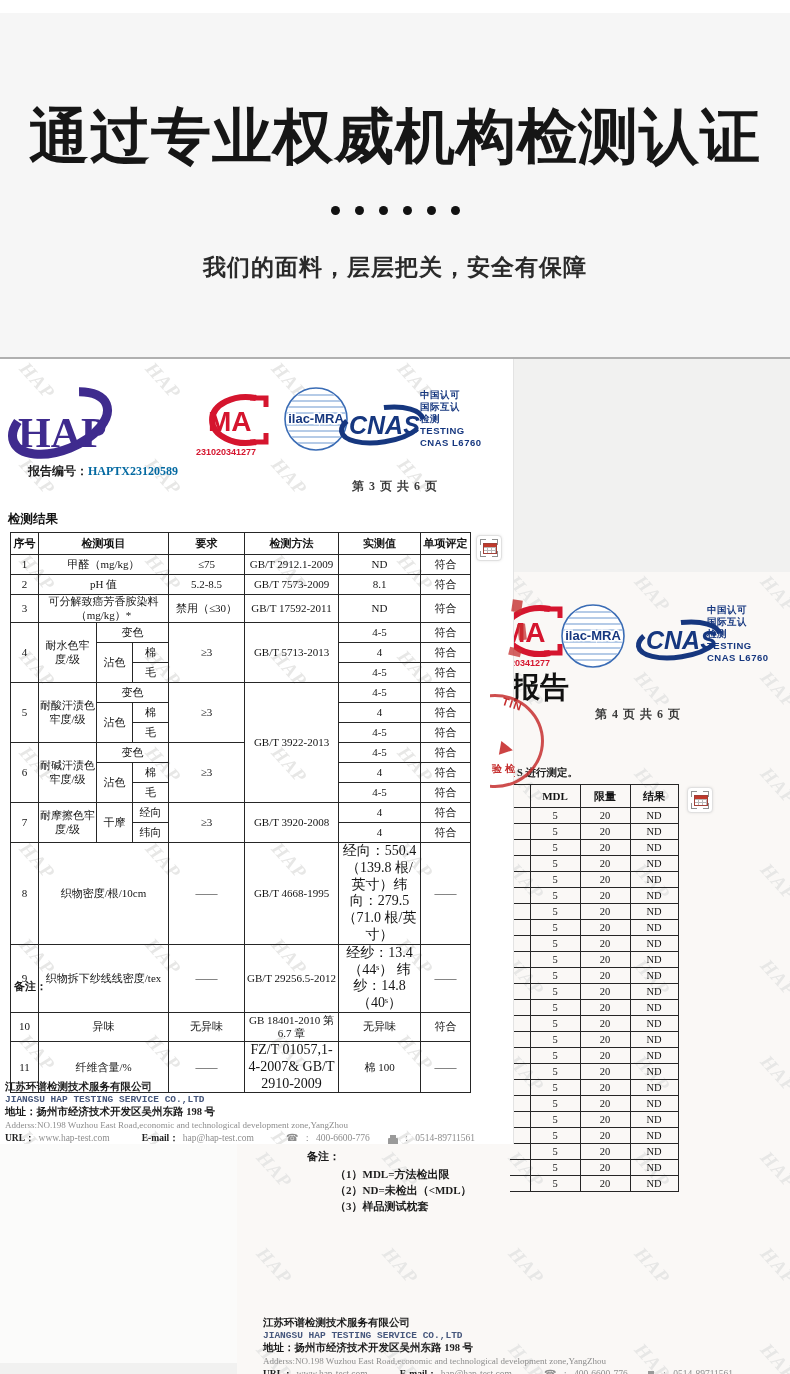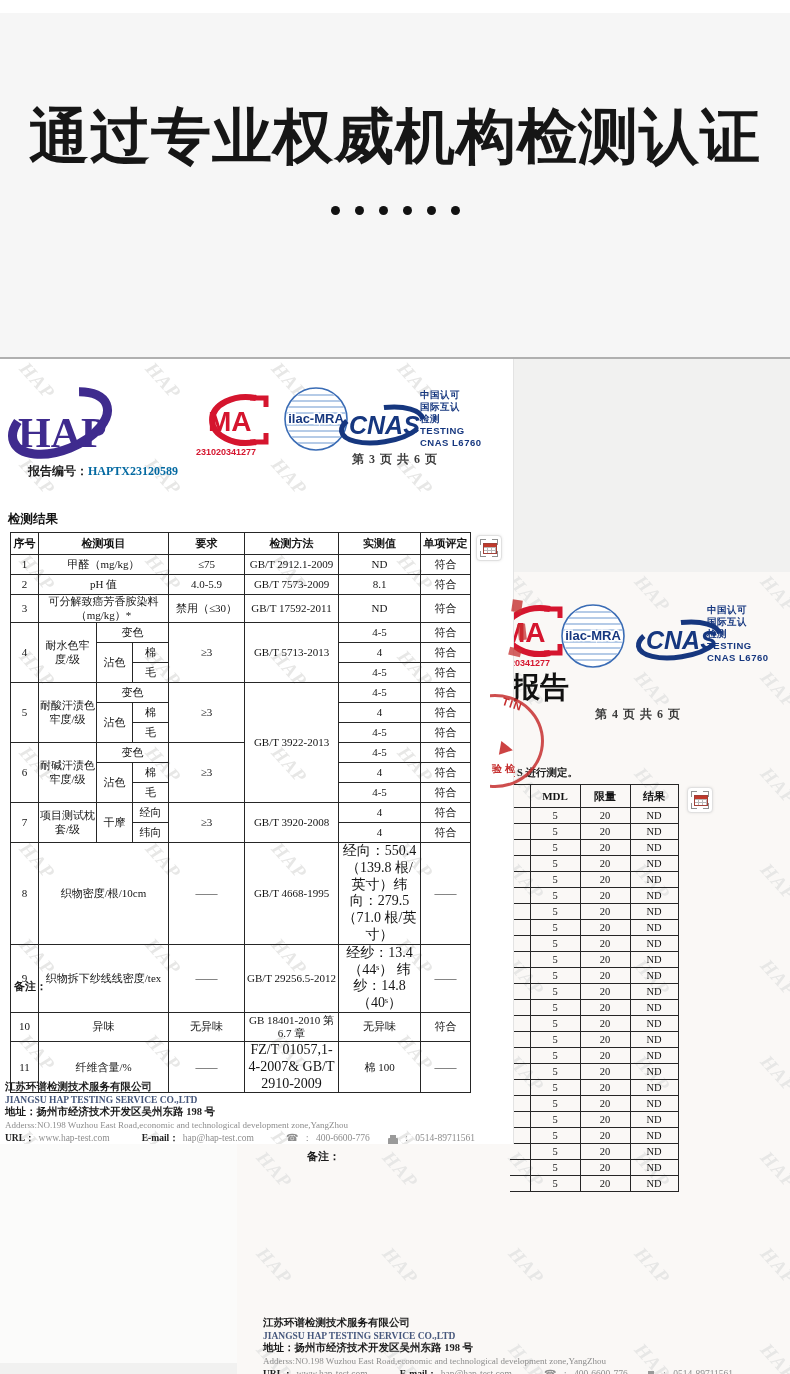--- a/index.html
+++ b/index.html
@@ -44,21 +44,21 @@
   .t1 .sm{font-size:14px;}
   tr.h21 td,tr.h21 th{height:21px;} tr.h19 td{height:19px;} tr.h27 td{height:27px;}
   tr.h50 td{height:50px;} tr.h30 td{height:30px;} tr.h28 td{height:28px;} tr.h42 td{height:42px;}
 
   
   .notes{display:flex;font-family:"Liberation Serif",serif;font-size:11px;font-weight:700;color:#1b1b1b;}
   .notes .lbl{width:42px;flex:none;}
   .notes ul{list-style:none;margin:0;padding:0;line-height:16px;}
   .foot{font-family:"Liberation Serif",serif;line-height:12.5px;}
   .foot .cn{font-size:10.5px;font-weight:800;color:#1c1c1c;}
-  .foot .en{font-size:9.5px;font-weight:700;color:#46577c;}
+  .foot .en{font-size:9.5px;font-weight:700;color:#46577c;font-family:Liberation Mono, monospace;}
   .foot .aen{font-size:9px;color:#8d8d8d;}
   .foot .uline{font-size:9.5px;color:#8d8d8d;display:flex;align-items:flex-end;gap:4px;margin-top:1px;}
   .foot .uline b{color:#222;font-weight:800;}
   .phone-ic{font-size:10px;color:#8d8d8d;}
   .fax-ic{display:inline-block;width:10px;height:7px;background:#9a9a9a;border-radius:1px;position:relative;}
   .fax-ic::before{content:"";position:absolute;top:-3px;left:2px;width:6px;height:3px;background:#9a9a9a;}
 
   
   .icon-expand{position:absolute;width:24px;height:24px;background:#fff;border:1px solid #e0e0e0;border-radius:4px;
       box-shadow:0 0 3px rgba(0,0,0,.10);z-index:3;cursor:pointer;}
@@ -105,20 +105,21 @@
     <h1 class="hero-title">通过专业权威机构检测认证</h1>
     <div class="dots">
       <span class="sr">……</span>
       <i></i>
         <i></i>
         <i></i>
         <i></i>
         <i></i>
         <i></i>
     </div>
+    <div class="hero-tag">我们的面料，层层把关，安全有保障</div>
   </div>
 
   <div class="collage">
 
     <div class="ext-left"></div>
 
     <div class="doc doc-right">
       <svg class="wm">
         <defs>
           <pattern id="wmB" width="126" height="96" patternUnits="userSpaceOnUse">
@@ -349,20 +350,25 @@
       <div class="icon-expand" style="left:450px;top:215px;">
         <span class="b tl"></span>
           <span class="b tr"></span>
           <span class="b bl"></span>
           <span class="b br"></span>
         <span class="mini-tbl"></span>
       </div>
 
       <div class="c notes" style="left:70px;top:577px;width:300px;">
         <span class="lbl">备注：</span>
+        <ul style="margin-top:17px;margin-left:-14px;">
+          <li>（1）MDL=方法检出限</li>
+          <li>（2）ND=未检出（&lt;MDL）</li>
+          <li>（3）样品测试枕套</li>
+        </ul>
       </div>
 
       <div class="c foot" style="left:26px;top:745px;width:520px;">
         <div class="cn">江苏环谱检测技术服务有限公司</div>
         <div class="en">JIANGSU HAP TESTING SERVICE CO.,LTD</div>
         <div class="cn">地址：扬州市经济技术开发区吴州东路 198 号</div>
         <div class="aen">Adderss:NO.198 Wuzhou East Road,economic and technological development zone,YangZhou</div>
         <div class="uline">
           <b>URL：</b>
           <span>www.hap-test.com</span>
@@ -438,21 +444,21 @@
         <span>中国认可</span>
         <span>国际互认</span>
         <span>检测</span>
         <span>TESTING</span>
         <span>CNAS L6760</span>
       </div>
 
       <div class="c serif repno" style="left:28px;top:104px;">
         <span>报告编号：</span><span class="val">HAPTX23120589</span>
       </div>
-      <div class="c serif pageno" style="left:352px;top:92px;">第 3 页 共 6 页</div>
+      <div class="c serif pageno" style="left:352px;top:119px;">第 3 页 共 6 页</div>
 
       <div class="c serif sect" style="left:8px;top:152px;">检测结果</div>
 
       <table class="t1 c" style="left:10px;top:173px;">
         <colgroup>
           <col style="width:28px">
             <col style="width:58px">
             <col style="width:36px">
             <col style="width:36px">
           <col style="width:76px">
@@ -473,21 +479,21 @@
           <td>1</td>
               <td colspan="3">甲醛（mg/kg）</td>
           <td>≤75</td>
               <td>GB/T 2912.1-2009</td>
           <td>ND</td>
               <td>符合</td>
         </tr>
         <tr class="h19">
           <td>2</td>
               <td colspan="3">pH 值</td>
-          <td>4.0-5.9</td>
+          <td>5.2-8.5</td>
               <td>GB/T 7573-2009</td>
           <td>8.1</td>
               <td>符合</td>
         </tr>
         <tr class="h27">
           <td>3</td>
               <td colspan="3">可分解致癌芳香胺染料（mg/kg）*</td>
           <td>禁用（≤30）</td>
               <td>GB/T 17592-2011</td>
           <td>ND</td>
@@ -551,21 +557,21 @@
               <td>符合</td>
         </tr>
         <tr class="h19">
           <td>毛</td>
           <td>4-5</td>
               <td>符合</td>
         </tr>
 
         <tr class="h19">
           <td rowspan="2">7</td>
-          <td rowspan="2">项目测试枕套/级</td>
+          <td rowspan="2">耐摩擦色牢度/级</td>
           <td rowspan="2">干摩</td>
           <td>经向</td>
           <td rowspan="2">≥3</td>
           <td rowspan="2">GB/T 3920-2008</td>
           <td>4</td>
               <td>符合</td>
         </tr>
         <tr class="h19">
           <td>纬向</td>
           <td>4</td>

